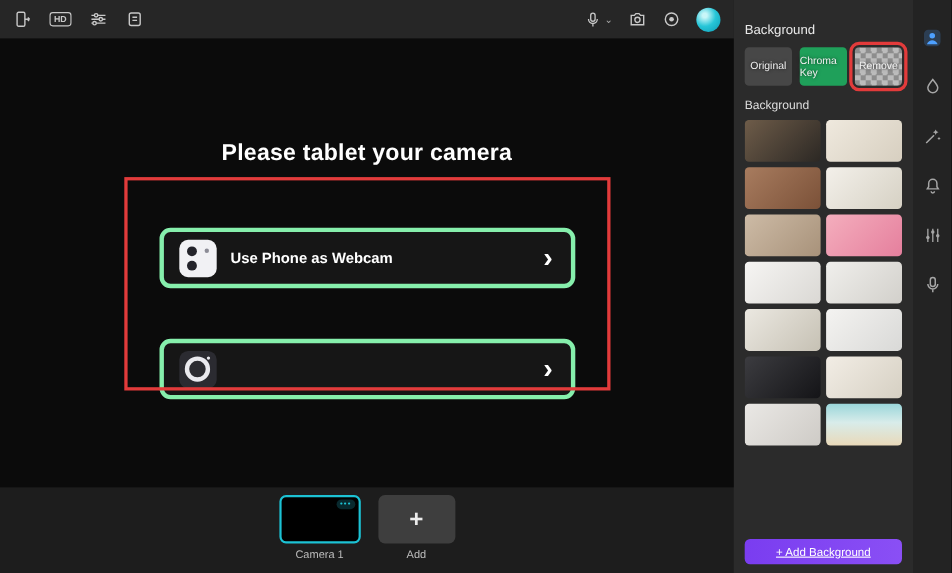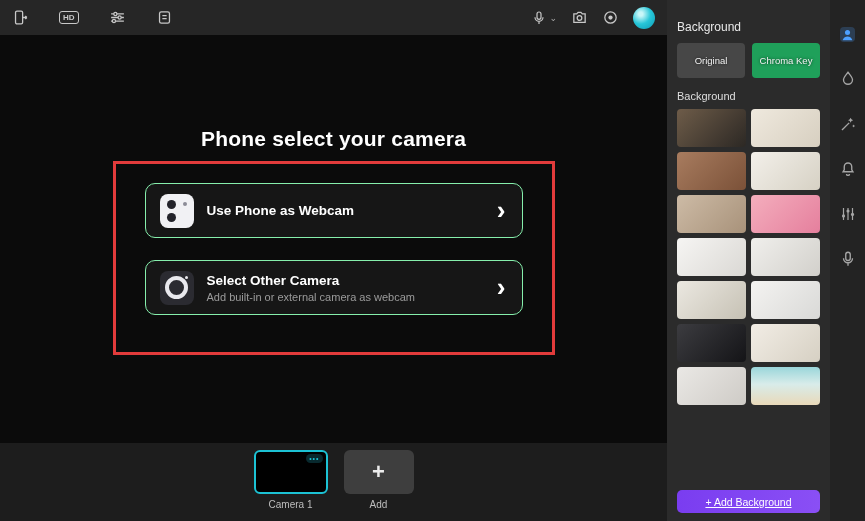--- a/index.html
+++ b/index.html
@@ -18,35 +18,35 @@
   .app-name { color:#ffffff; font-size:12px; font-weight:bold; }
   .tb-spacer { flex:1; }
   .tb-btn { width:28px; height:22px; display:flex; align-items:center; justify-content:center; color:#cfcfcf; font-size:12px; cursor:pointer; }
   .tb-btn svg { display:block; }
 
   
   .body { flex:1; display:flex; min-height:0; }
   .left { width:667px; display:flex; flex-direction:column; min-width:0; }
 
   
-  .toolbar { height:35px; flex:0 0 35px; background:#262626; display:flex; align-items:center; padding:0 12px; gap:30px; }
+  .toolbar { height:35px; flex:0 0 35px; background:#262626; display:flex; align-items:center; padding:0 12px; gap:16px; }
   .tool-icon { color:#c8c8c8; display:flex; align-items:center; cursor:pointer; }
   .hd-badge { border:1.5px solid #c8c8c8; border-radius:3px; font-size:8px; font-weight:bold; color:#c8c8c8; padding:1px 3px; line-height:1.2; }
   .toolbar-right { margin-left:auto; display:flex; align-items:center; gap:14px; }
   .mic-group { display:flex; align-items:flex-end; gap:2px; color:#c8c8c8; cursor:pointer; }
   .mic-chevron { font-size:9px; color:#a8a8a8; line-height:1; padding-bottom:3px; }
   .cam-live { width:22px; height:22px; border-radius:50%; cursor:pointer;
     background:radial-gradient(circle at 35% 32%, #c8f6f8 10%, #27c6d8 48%, #0d9ab4 100%); }
 
   
   .preview { flex:1; background:#0b0b0b; position:relative; min-height:0; }
   .heading { position:absolute; top:92px; left:0; width:100%; text-align:center; color:#ffffff; font-size:21px; font-weight:bold; letter-spacing:.2px; }
   .cards { position:absolute; top:148px; left:50%; transform:translateX(-50%); display:flex; flex-direction:column; gap:22px; }
-  .card { width:378px; height:55px; background:#161616; border:1px solid #86efac; border-radius:10px;
-    display:flex; align-items:center; padding:0 16px 0 14px; gap:13px; cursor:pointer; }
+  .card { width:378px; height:55px; background:#161616; border:4px solid #86efac; border-radius:10px;
+    display:flex; align-items:center; padding:0 16px 0 14px; gap:13px; cursor:pointer;margin-top:24px; }
   .icon-phone { width:34px; height:34px; border-radius:8px; background:#f1f1f4; position:relative; flex:0 0 34px; }
   .icon-phone::before { content:""; position:absolute; left:7px; top:6px; width:9px; height:9px; border-radius:50%; background:#23232a; box-shadow:0 13px 0 #23232a; }
   .icon-phone::after { content:""; position:absolute; right:7px; top:8px; width:4px; height:4px; border-radius:50%; background:#8c8c96; }
   .icon-cam { width:34px; height:34px; border-radius:8px; background:#2b2b31; position:relative; flex:0 0 34px; display:flex; align-items:center; justify-content:center; }
   .icon-cam::before { content:""; width:15px; height:15px; border-radius:50%; border:4px solid #e9e9ee; }
   .icon-cam::after { content:""; position:absolute; top:5px; right:6px; width:3px; height:3px; border-radius:50%; background:#e9e9ee; }
   .card-text { display:flex; flex-direction:column; gap:3px; min-width:0; }
   .card-title { color:#ffffff; font-size:13.5px; font-weight:bold; }
   .card-sub { color:#9b9b9b; font-size:11px; }
   .card-chevron { margin-left:auto; color:#ffffff; font-size:26px; line-height:.8; font-weight:bold; }
@@ -56,21 +56,21 @@
   .filmstrip { height:78px; flex:0 0 78px; background:#1d1d1d; display:flex; align-items:flex-start; justify-content:center; gap:16px; padding-top:7px; }
   .film-item { display:flex; flex-direction:column; align-items:center; gap:5px; }
   .cam-thumb { width:74px; height:44px; background:#000; border:2px solid #1cc2d4; border-radius:6px; position:relative; cursor:pointer; }
   .cam-badge { position:absolute; top:2px; right:3px; color:#1cc2d4; font-size:7px; letter-spacing:1px; background:#08292e; border-radius:6px; padding:1px 3px; line-height:1; }
   .add-thumb { width:70px; height:44px; background:#3e3e3e; border-radius:6px; color:#ececec; font-size:22px; font-weight:bold; display:flex; align-items:center; justify-content:center; cursor:pointer; line-height:1; }
   .film-label { color:#bdbdbd; font-size:10px; }
 
   
   .panel { width:163px; flex:0 0 163px; background:#2b2b2b; padding:16px 10px 8px 10px; display:flex; flex-direction:column; }
   .panel-title { color:#e8e8e8; font-size:12px; margin:4px 0 9px 0; }
-  .modes { display:grid; grid-template-columns:1fr 1fr; gap:7px; }
+  .modes { display:grid; grid-template-columns:1fr 1fr 1fr; gap:7px; }
   .mode { height:35px; border-radius:4px; display:flex; align-items:center; justify-content:center; cursor:pointer; }
   .mode-label { color:#f2f2f2; font-size:9.5px; text-shadow:0 0 3px rgba(0,0,0,.7); }
   .mode.annotated { outline:3px solid #e23b3b; outline-offset:2px; }
   .section-label { color:#dedede; font-size:11px; margin:12px 0 7px 0; }
   .thumbs { display:grid; grid-template-columns:1fr 1fr; gap:5px; align-content:start; flex:1; overflow:hidden; }
   .thumb { height:38px; border-radius:4px; cursor:pointer; }
   .add-bg-btn { height:23px; flex:0 0 23px; border-radius:5px; margin-top:6px;
     background:linear-gradient(90deg,#7a3df0,#8a4ff5); color:#ffffff; font-size:10.5px;
     display:flex; align-items:center; justify-content:center; cursor:pointer;text-decoration:underline; }
 
@@ -133,37 +133,33 @@
             <svg viewBox="0 0 24 24" width="17" height="17">
                 <circle cx="12" cy="12" r="8" fill="none" stroke="currentColor" stroke-width="1.8"></circle>
                 <circle cx="12" cy="12" r="3" fill="currentColor"></circle>
               </svg>
           </div>
           <div class="cam-live"></div>
         </div>
       </div>
 
       <div class="preview">
-        <div class="heading">Phone select your camera</div>
+        <div class="heading">Please tablet your camera</div>
 
         <div class="cards">
           <div class="card">
             <div class="icon-phone"></div>
             <div class="card-text">
               <div class="card-title">Use Phone as Webcam</div>
             </div>
             <div class="card-chevron">›</div>
           </div>
 
           <div class="card">
             <div class="icon-cam"></div>
-            <div class="card-text">
-              <div class="card-title">Select Other Camera</div>
-              <div class="card-sub">Add built-in or external camera as webcam</div>
-            </div>
             <div class="card-chevron">›</div>
           </div>
         </div>
 
         <div class="annotation-main"></div>
       </div>
 
       <div class="filmstrip">
         <div class="film-item">
           <div class="cam-thumb">
@@ -180,20 +176,23 @@
 
     <div class="panel">
       <div class="panel-title">Background</div>
 
       <div class="modes">
         <div class="mode" style="background:#474747">
           <span class="mode-label">Original</span>
         </div>
         <div class="mode" style="background:#1fa05a">
           <span class="mode-label">Chroma Key</span>
+        </div>
+        <div class="mode annotated" style="background:repeating-conic-gradient(#bcbcbc 0% 25%, #8d8d8d 0% 50%) 0 0/10px 10px">
+          <span class="mode-label">Remove</span>
         </div>
       </div>
 
       <div class="section-label">Background</div>
 
       <div class="thumbs">
         <div class="thumb" style="background:linear-gradient(135deg,#6e5c49,#2c2824)"></div>
         <div class="thumb" style="background:linear-gradient(135deg,#efe9de,#d7cfc0)"></div>
         <div class="thumb" style="background:linear-gradient(135deg,#a87c5f,#7b5138)"></div>
         <div class="thumb" style="background:linear-gradient(135deg,#f3f0ea,#d6d1c4)"></div>

